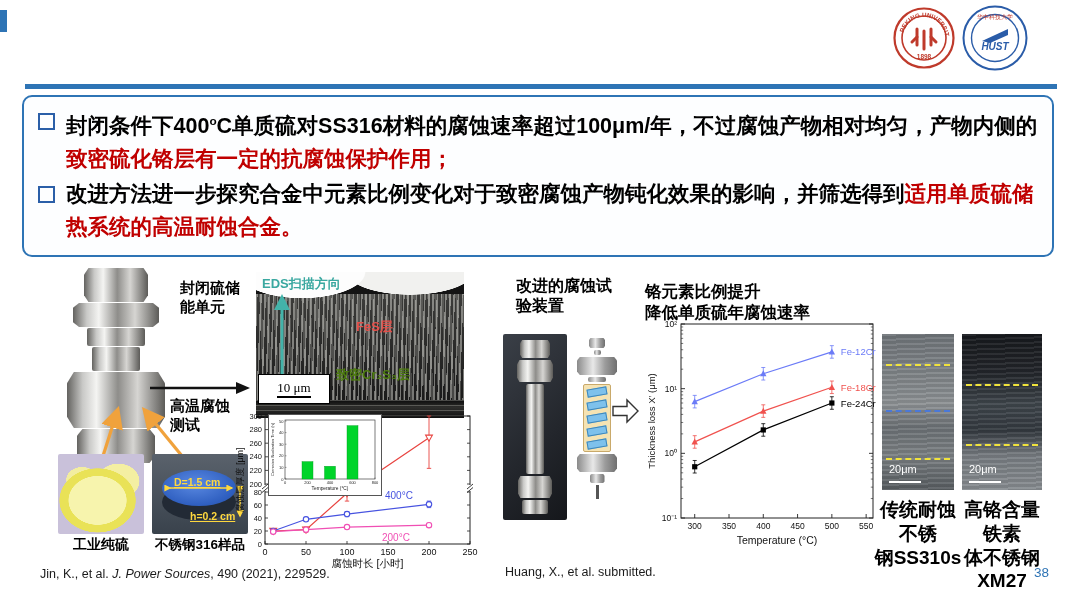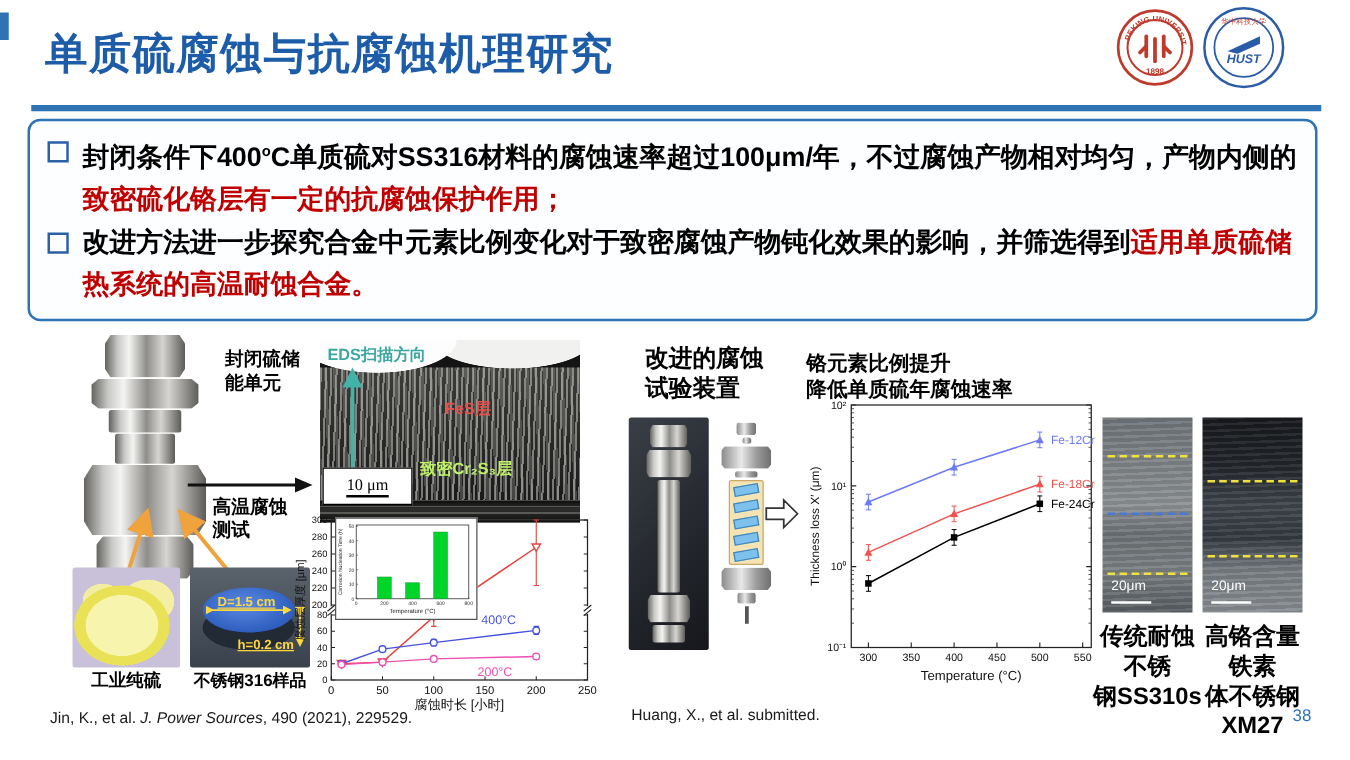--- a/index.html
+++ b/index.html
@@ -73,21 +73,20 @@
   .citation{position:absolute;font-size:12.5px;color:#1a1a1a;}
   .pagenum{position:absolute;left:1034px;top:565px;font-size:13.5px;color:#2e74b5;}
   svg text{font-family:"Liberation Sans",sans-serif;}
 </style>
 </head>
 <body>
 
 <div class="slide">
 
   <div class="corner-accent"></div>
-  <h1 class="title">单质硫腐蚀与抗腐蚀机理研究</h1>
 
   <div class="logo" style="left:893px;top:7px;width:62px;height:62px;">
     <svg width="62" height="62" viewBox="0 0 62 62">
       <circle cx="31" cy="31" r="29.5" fill="#fff" stroke="#bf3a2b" stroke-width="2.2"></circle>
       <circle cx="31" cy="31" r="22" fill="#fff" stroke="#bf3a2b" stroke-width="1.6"></circle>
       <path id="pkuarc" d="M 10 31 A 21 21 0 0 1 52 31" fill="none"></path>
       <text font-size="6.2" fill="#bf3a2b" font-weight="bold"><textPath href="#pkuarc" startOffset="8%">PEKING UNIVERSITY</textPath></text>
       <g stroke="#bf3a2b" stroke-width="3" stroke-linecap="round">
         <line x1="24" y1="22" x2="24" y2="38"></line>
           <line x1="38" y1="22" x2="38" y2="38"></line>
@@ -173,21 +172,21 @@
   <div class="eds">
     <div class="eds-cols"></div>
     <div class="eds-white"></div>
     <div class="eds-bottom"></div>
     <svg class="abs" style="left:14px;top:20px;" width="24" height="102">
       <line x1="12" y1="98" x2="12" y2="14" stroke="#43b3a9" stroke-width="3"></line>
       <polygon points="12,2 4,18 20,18" fill="#43b3a9"></polygon>
     </svg>
     <div class="abs" style="left:6px;top:3px;color:#3aa8a0;font-weight:700;font-size:13px;">EDS扫描方向</div>
     <div class="abs" style="left:100px;top:46px;color:#e4504a;font-weight:700;font-size:13px;">FeS层</div>
-    <div class="abs" style="left:80px;top:94px;color:#bef264;font-weight:700;font-size:13px;">致密Cr₂S₃层</div>
+    <div class="abs" style="left:80px;top:94px;color:#4d7c0f;font-weight:700;font-size:13px;">致密Cr₂S₃层</div>
     <div class="scalebox">
       <div class="txt">10 μm</div>
       <div class="bar"></div>
     </div>
   </div>
 
   <div class="abs" style="left:235px;top:400px;width:255px;height:172px;">
     <svg id="chart1-svg" width="255" height="172">
         <rect x="30" y="16" width="205" height="128" fill="none" stroke="#222" stroke-width="1"></rect>
         <line x1="30" y1="144" x2="33" y2="144" stroke="#222" stroke-width="0.8"></line>
@@ -325,21 +324,21 @@
           <text x="106" y="69" text-anchor="middle" font-size="4" fill="#222">800</text>
           <rect x="33" y="46.6" width="11" height="17.4" fill="#00d42a" stroke="#009a1e" stroke-width="0.4"></rect>
           <rect x="55.5" y="51.24" width="11" height="12.759999999999998" fill="#00d42a" stroke="#009a1e" stroke-width="0.4"></rect>
           <rect x="78" y="10.64" width="11" height="53.36" fill="#00d42a" stroke="#009a1e" stroke-width="0.4"></rect>
           <text x="61" y="75" text-anchor="middle" font-size="4.8" fill="#222">Temperature (°C)</text>
           <text x="4.5" y="34.5" text-anchor="middle" font-size="4" fill="#222" transform="rotate(-90 4.5 34.5)">Corrosion Nucleation Time (h)</text>
         </svg>
     </div>
   </div>
 
-  <div class="abs cnlabel" style="left:516px;top:276px;width:110px;font-size:19px;">改进的腐蚀试验装置</div>
+  <div class="abs cnlabel" style="left:516px;top:276px;width:110px;font-size:16px;">改进的腐蚀试验装置</div>
   <div class="devphoto">
     <div class="metal nut" style="width:30px;height:18px;"></div>
     <div class="metal nut" style="width:36px;height:22px;"></div>
     <div class="metal tube" style="width:18px;"></div>
     <div class="metal nut" style="width:34px;height:22px;"></div>
     <div class="metal" style="width:26px;height:14px;"></div>
   </div>
   <div class="schematic">
     <div class="gmetal nut" style="width:16px;height:10px;"></div>
     <div class="gmetal" style="width:7px;height:5px;"></div>

